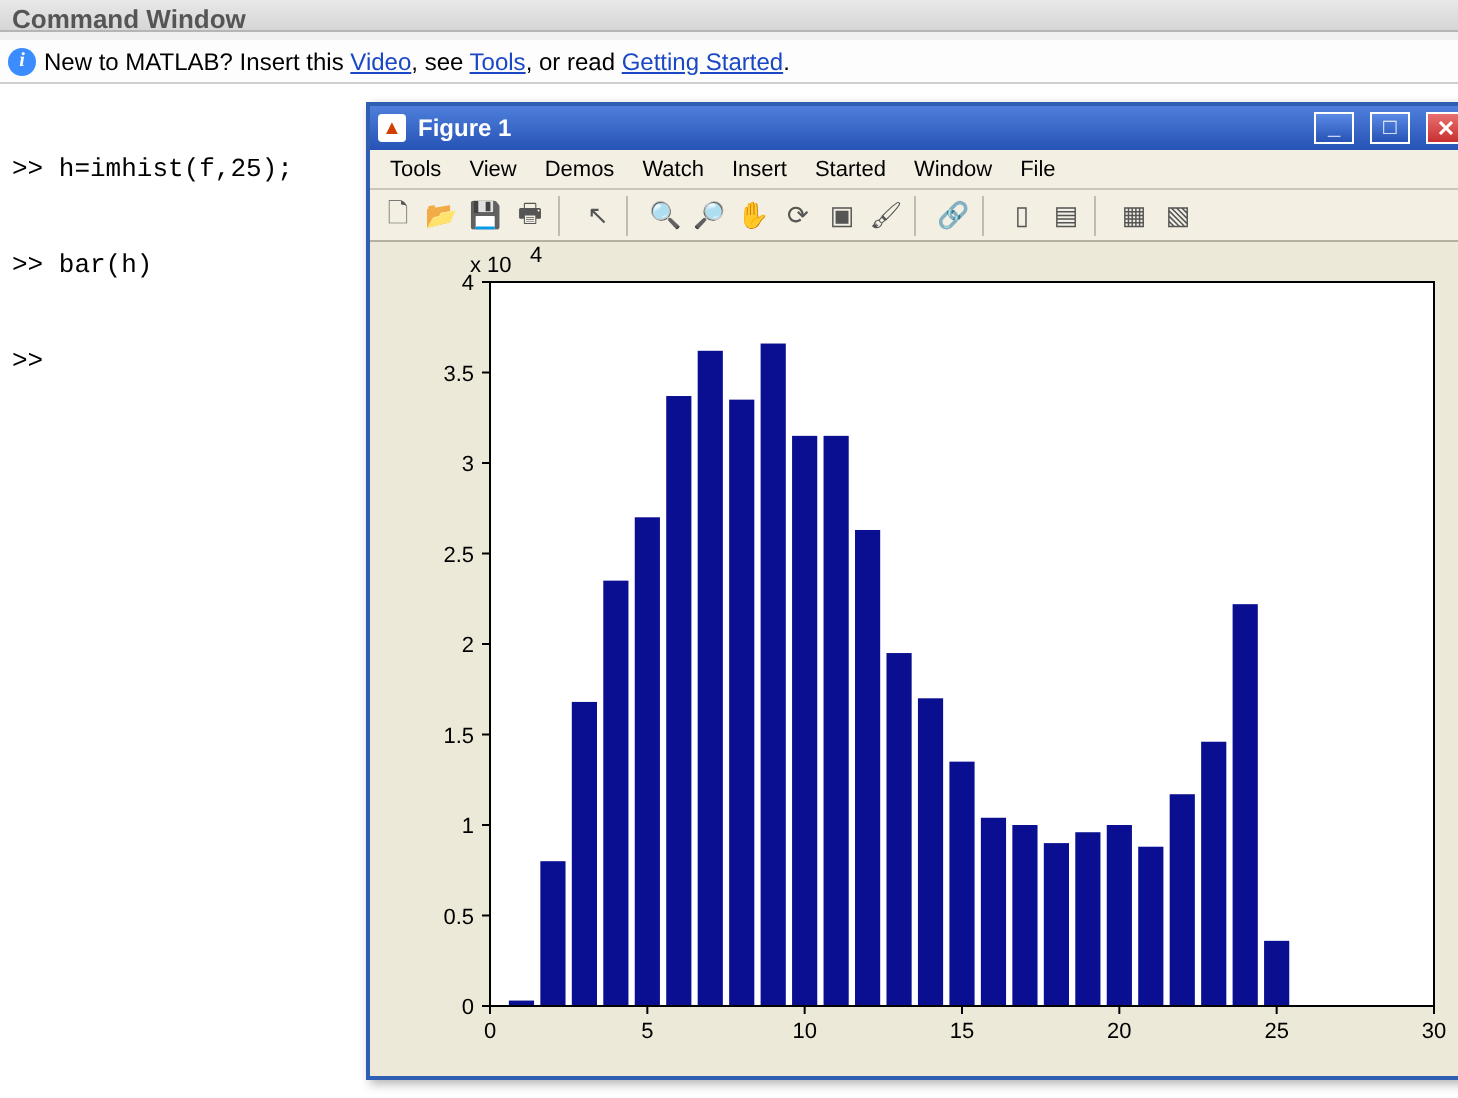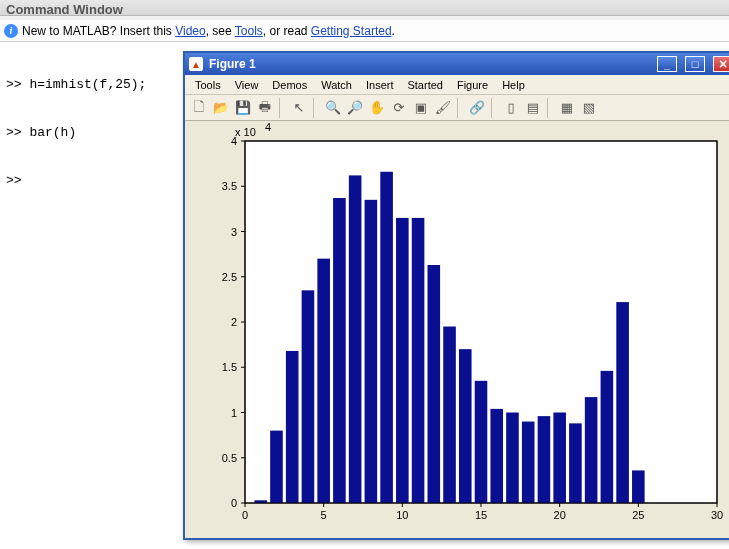--- a/index.html
+++ b/index.html
@@ -125,22 +125,22 @@
     <span class="win-btn">□</span>
     <span class="win-btn close">✕</span>
   </div>
   <div class="fig-menu">
     <span>Tools</span>
     <span>View</span>
     <span>Demos</span>
     <span>Watch</span>
     <span>Insert</span>
     <span>Started</span>
-    <span>Figure</span>
-    <span>Help</span>
+    <span>Window</span>
+    <span>File</span>
   </div>
   <div class="fig-toolbar">
     <span class="tbtn">🗋</span>
     <span class="tbtn">📂</span>
     <span class="tbtn">💾</span>
     <span class="tbtn">🖶</span>
     <span class="tsep"></span>
     <span class="tbtn">↖</span>
     <span class="tsep"></span>
     <span class="tbtn">🔍</span>

